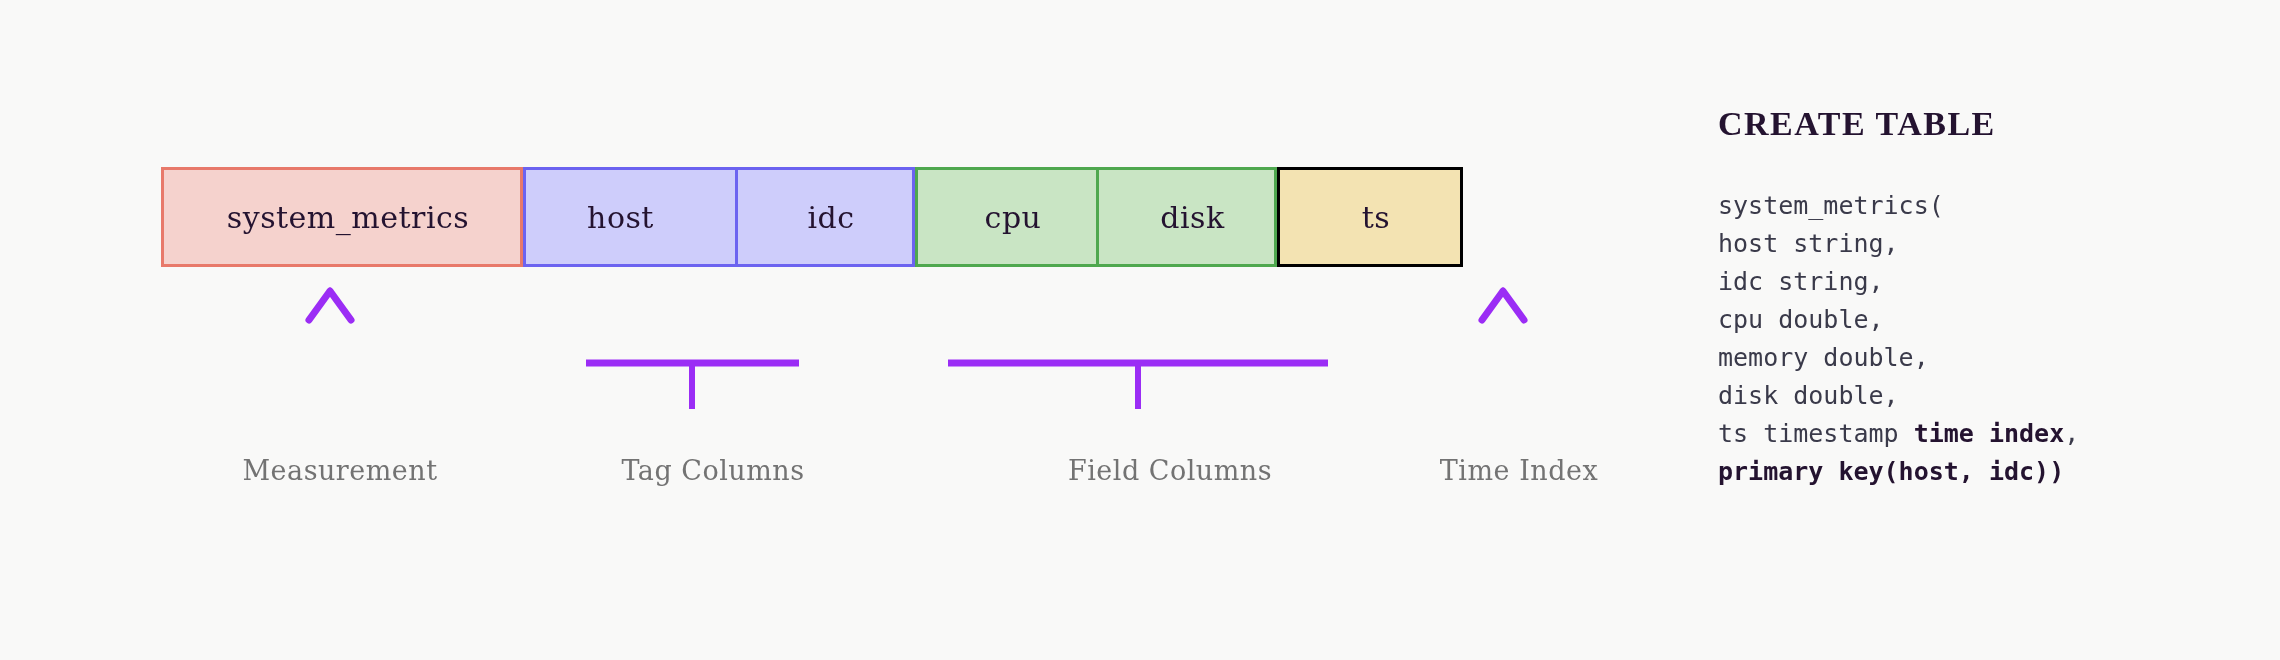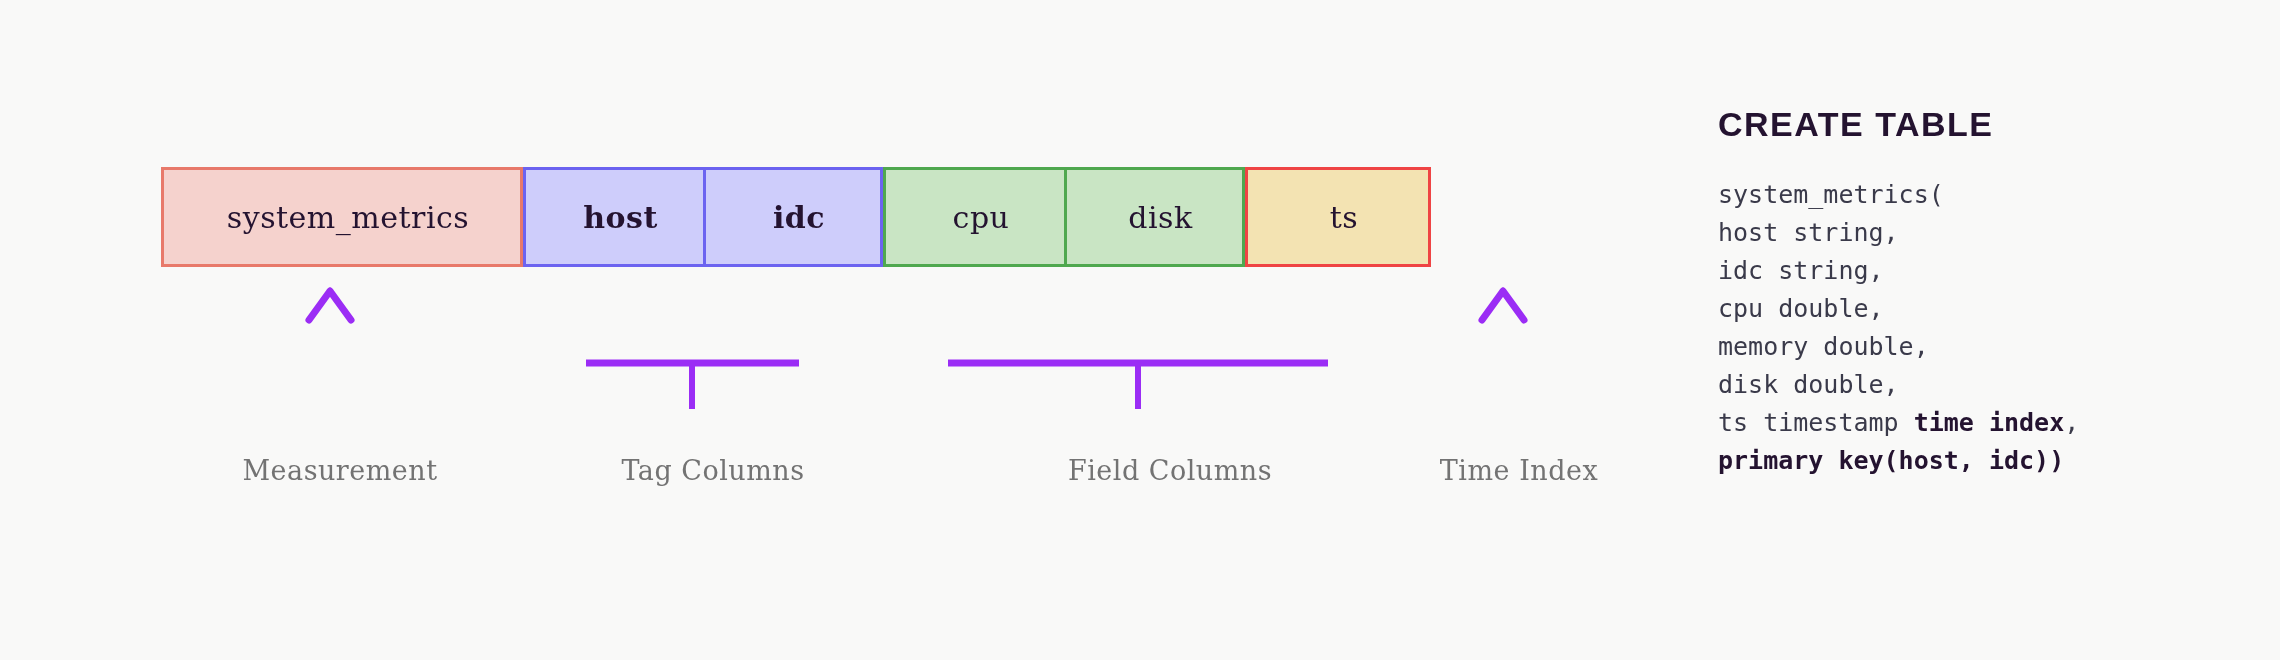--- a/index.html
+++ b/index.html
@@ -57,36 +57,35 @@
   .group-measurement {
     border: 3px solid #e8796a;
     background: #f5d2cd;
   }
   .group-measurement .cell { width: 356px; }
 
   
   .group-tag {
     border: 3px solid #6c63f0;
     background: #cecdfb;
-    font-weight: bold;
   }
   .group-tag .cell { width: 177px; }
-  .group-tag .cell + .cell { border-left: 3px solid #6c63f0; }
+  .group-tag .cell + .cell { border-left: 3px solid #6c63f0; margin-left: 32px; }
 
   
   .group-field {
     border: 3px solid #4fa84f;
     background: #c9e5c4;
   }
   .group-field .cell { width: 178px; }
   .group-field .cell + .cell { border-left: 3px solid #4fa84f; }
 
   
   .group-time {
-    border: 3px solid #ef4444;
+    border: 3px solid #000000;
     background: #f3e3b2;
   }
   .group-time .cell { width: 180px; }
 
   
   #connectors {
     position: absolute;
     left: 0;
     top: 0;
     width: 2280px;
@@ -107,26 +106,26 @@
   }
 
   
   #sql-panel {
     position: absolute;
     left: 1718px;
     top: 105px;
     width: 520px;
   }
   #sql-title {
-    font-family: Liberation Sans, sans-serif;
+    font-family: Liberation Serif, serif;
     font-weight: bold;
     font-size: 34px;
     color: #241330;
     letter-spacing: 1.5px;
-    margin: 0 0 32px 0;
+    margin: 0 0 44px 0;
     white-space: nowrap;
   }
   #sql-body {
     font-family: "DejaVu Sans Mono", monospace;
     font-size: 25px;
     line-height: 38px;
     color: #3a3a4a;
     white-space: nowrap;
   }
   .sql-line { display: block; }

